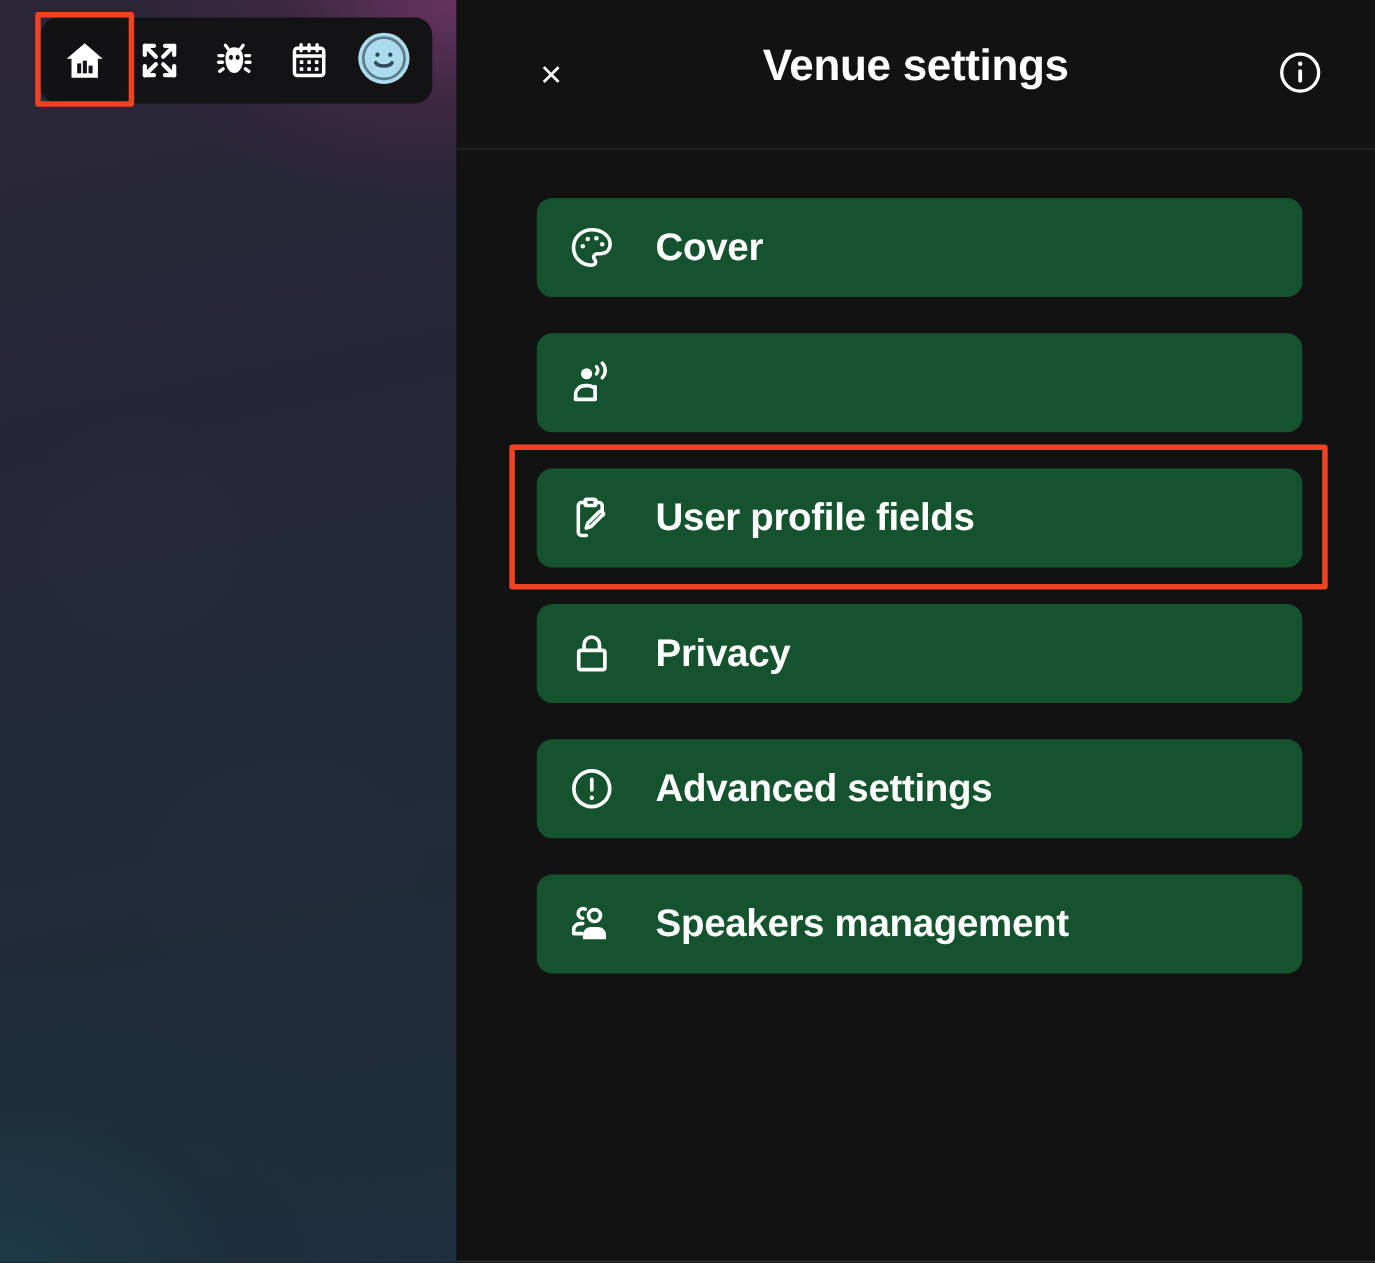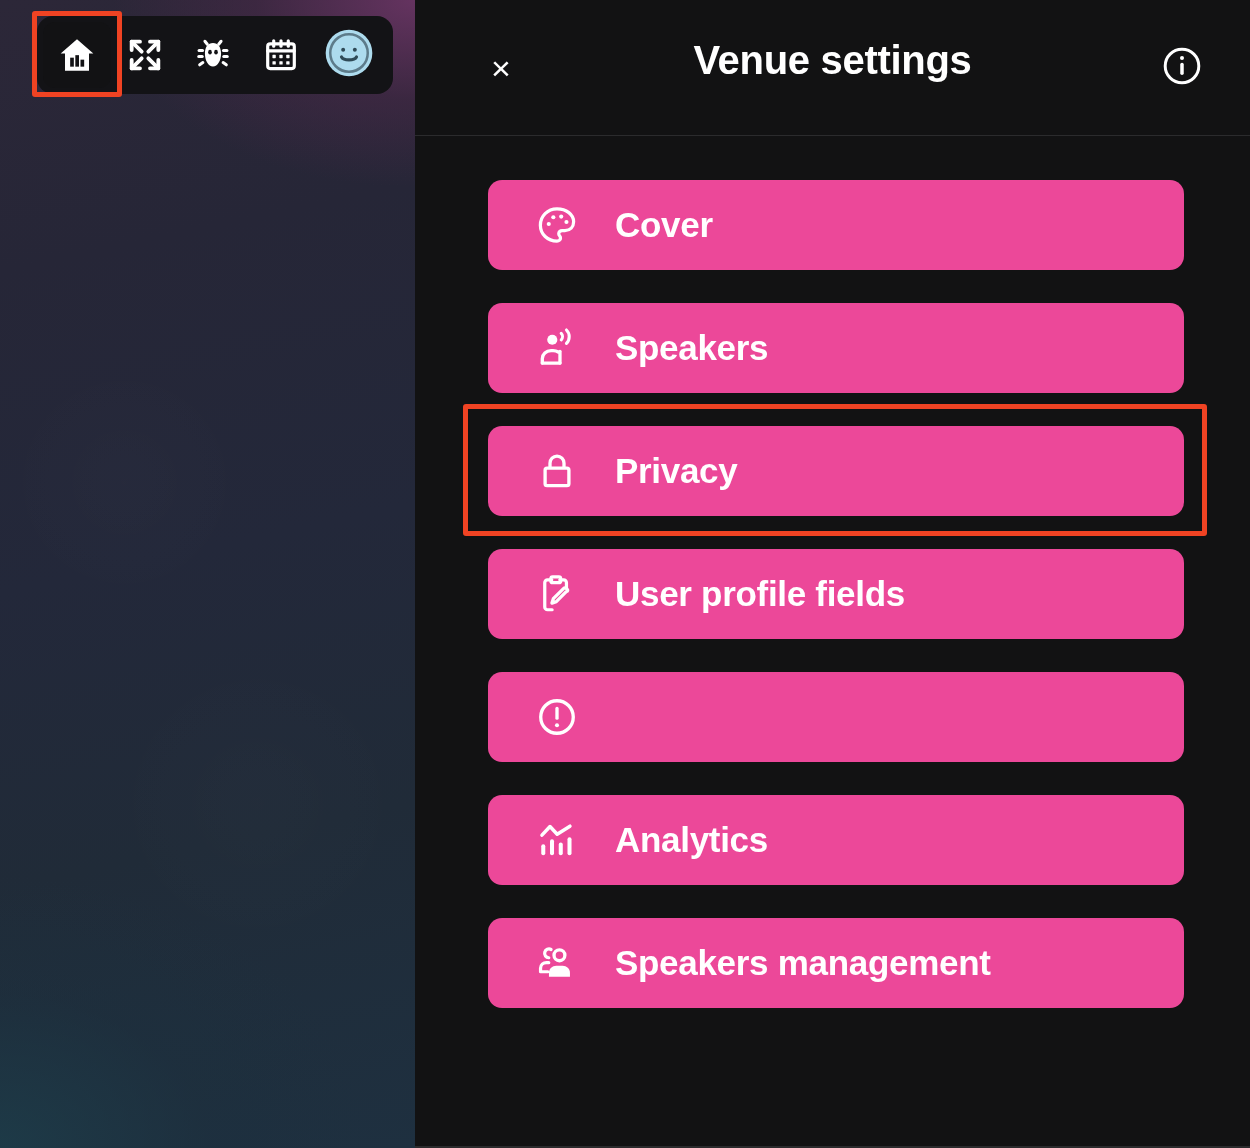--- a/index.html
+++ b/index.html
@@ -132,25 +132,25 @@
 
   
   .menu {
     position: absolute;
     left: 73px;
     top: 180px;
     width: 696px;
   }
   .menu-item {
     height: 90px;
-    background: #ec4899;
+    background: #14532d;
     border-radius: 14px;
     display: flex;
     align-items: center;
-    padding-left: 46px;
+    padding-left: 27px;
     margin-bottom: 33px;
     cursor: pointer;
   }
   .menu-item .mi-icon {
     width: 46px;
     height: 46px;
     display: flex;
     align-items: center;
     justify-content: center;
     flex: 0 0 auto;
@@ -308,73 +308,59 @@
             <circle cx="9.3" cy="7.3" r="2.9" fill="#ffffff"></circle>
             <path d="M3.6 20.6v-2.5c0-2.6 2.2-4.6 5.0-4.6h1.2c1.1 0 2.1.3 2.9.8" fill="none" stroke="#ffffff" stroke-width="1.9" stroke-linecap="round" stroke-linejoin="round"></path>
             <path d="M13.7 13.9v6.7" fill="none" stroke="#ffffff" stroke-width="1.9" stroke-linecap="round"></path>
             <path d="M3.6 20.6h10.1" fill="none" stroke="#ffffff" stroke-width="1.9" stroke-linecap="round"></path>
             <g fill="none" stroke="#ffffff" stroke-width="1.75" stroke-linecap="round">
               <path d="M14.4 3.6c1.0 1.0 1.0 2.7 0 3.8"></path>
               <path d="M17.4 1.7c2.1 2.1 2.1 5.6 0 7.7"></path>
             </g>
           </svg>
         </span>
-        <span class="mi-label">Speakers</span>
-      </div>
-
-      <div class="menu-item">
-        <span class="mi-icon">
-          <svg width="42" height="42" viewBox="0 0 24 24" aria-hidden="true">
-            <g fill="none" stroke="#ffffff" stroke-width="1.9" stroke-linejoin="round">
-              <rect x="5.2" y="10.4" width="13.6" height="10.0" rx="1.1"></rect>
-              <path d="M8.0 10.4V7.5a4.0 4.0 0 0 1 8.0 0v2.9"></path>
-            </g>
-          </svg>
-        </span>
-        <span class="mi-label">Privacy</span>
       </div>
 
       <div class="menu-item">
         <span class="mi-icon">
           <svg width="42" height="42" viewBox="0 0 24 24" aria-hidden="true">
             <g fill="none" stroke="#ffffff" stroke-width="1.85" stroke-linecap="round" stroke-linejoin="round">
               <path d="M13.6 3.9h2.2c.9 0 1.6.7 1.6 1.6v3.2"></path>
               <path d="M9.0 3.9H6.6c-.9 0-1.6.7-1.6 1.6v13.9c0 .9.7 1.6 1.6 1.6h2.6"></path>
               <rect x="8.5" y="2.2" width="5.6" height="3.3" rx="1.0"></rect>
               <path d="M17.3 10.6 11.6 16.4l-2.5.8.8-2.5 5.8-5.8a1.25 1.25 0 0 1 1.8 0l.3.3c.5.5.5 1.3-.5 1.4z"></path>
             </g>
           </svg>
         </span>
         <span class="mi-label">User profile fields</span>
       </div>
 
       <div class="menu-item">
         <span class="mi-icon">
           <svg width="42" height="42" viewBox="0 0 24 24" aria-hidden="true">
+            <g fill="none" stroke="#ffffff" stroke-width="1.9" stroke-linejoin="round">
+              <rect x="5.2" y="10.4" width="13.6" height="10.0" rx="1.1"></rect>
+              <path d="M8.0 10.4V7.5a4.0 4.0 0 0 1 8.0 0v2.9"></path>
+            </g>
+          </svg>
+        </span>
+        <span class="mi-label">Privacy</span>
+      </div>
+
+      <div class="menu-item">
+        <span class="mi-icon">
+          <svg width="42" height="42" viewBox="0 0 24 24" aria-hidden="true">
             <circle cx="12" cy="12" r="9.3" fill="none" stroke="#ffffff" stroke-width="1.9"></circle>
             <rect x="11.05" y="6.2" width="1.9" height="7.4" rx="0.95" fill="#ffffff"></rect>
             <circle cx="12" cy="16.7" r="1.15" fill="#ffffff"></circle>
           </svg>
         </span>
-      </div>
-
-      <div class="menu-item">
-        <span class="mi-icon">
-          <svg width="42" height="42" viewBox="0 0 24 24" aria-hidden="true">
-            <path d="M3.4 9.2 8.0 4.3l4.1 4.4 7.3-4.6" fill="none" stroke="#ffffff" stroke-width="2.0" stroke-linecap="round" stroke-linejoin="round"></path>
-            <g fill="#ffffff">
-              <rect x="3.0" y="14.4" width="2.3" height="6.3" rx="1.15"></rect>
-              <rect x="8.0" y="11.6" width="2.3" height="9.1" rx="1.15"></rect>
-              <rect x="13.0" y="13.4" width="2.3" height="7.3" rx="1.15"></rect>
-              <rect x="18.0" y="10.4" width="2.3" height="10.3" rx="1.15"></rect>
-            </g>
-          </svg>
-        </span>
-        <span class="mi-label">Analytics</span>
-      </div>
+        <span class="mi-label">Advanced settings</span>
+      </div>
+
 
       <div class="menu-item">
         <span class="mi-icon">
           <svg width="42" height="42" viewBox="0 0 24 24" aria-hidden="true">
             <path d="M8.6 4.3a2.5 2.5 0 1 0-1.3 4.7" fill="none" stroke="#ffffff" stroke-width="1.85" stroke-linecap="round"></path>
             <path d="M7.3 11.8H6.0c-1.9 0-3.4 1.4-3.4 3.2v2.0h4.2" fill="none" stroke="#ffffff" stroke-width="1.85" stroke-linecap="round" stroke-linejoin="round"></path>
             <circle cx="13.4" cy="7.6" r="3.1" fill="none" stroke="#ffffff" stroke-width="1.9"></circle>
             <path d="M7.4 19.9v-2.3c0-2.2 1.9-4.0 4.2-4.0h3.6c2.3 0 4.2 1.8 4.2 4.0v2.3z" fill="#ffffff"></path>
           </svg>
         </span>

